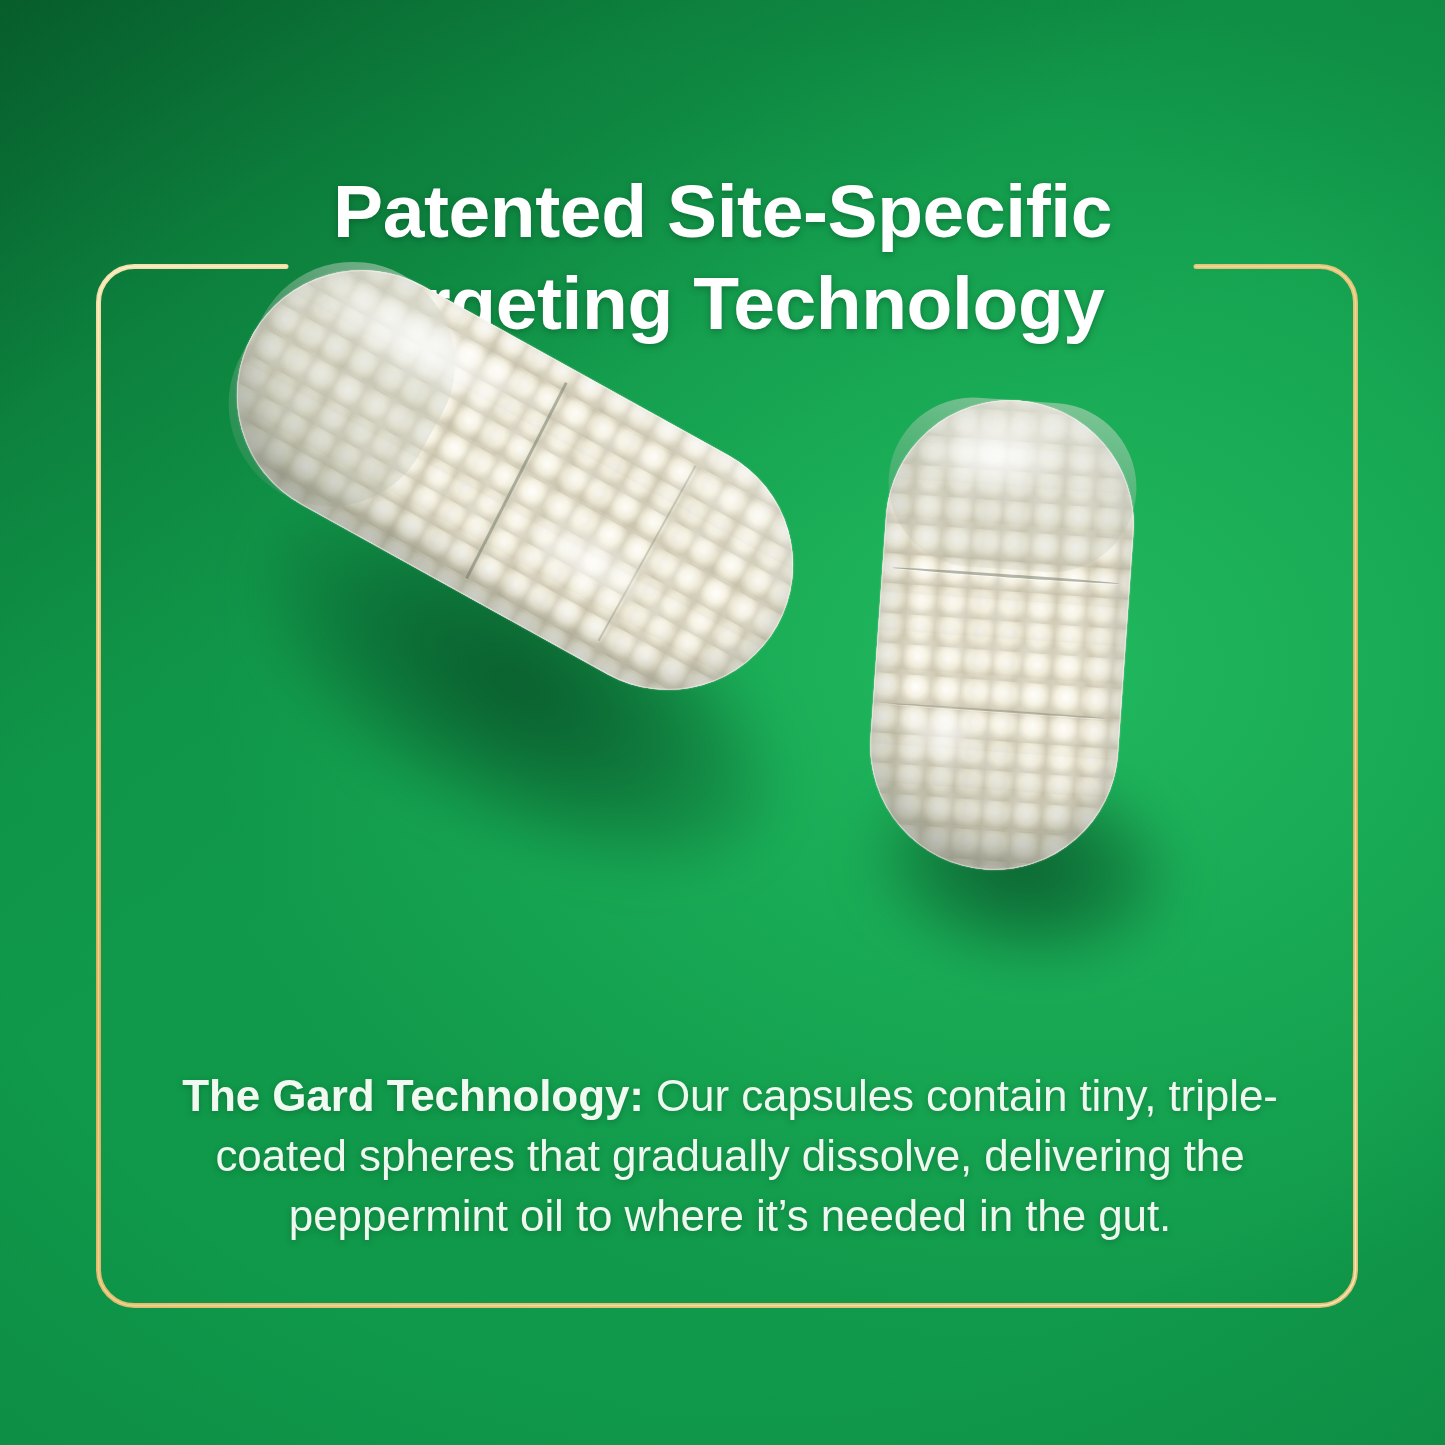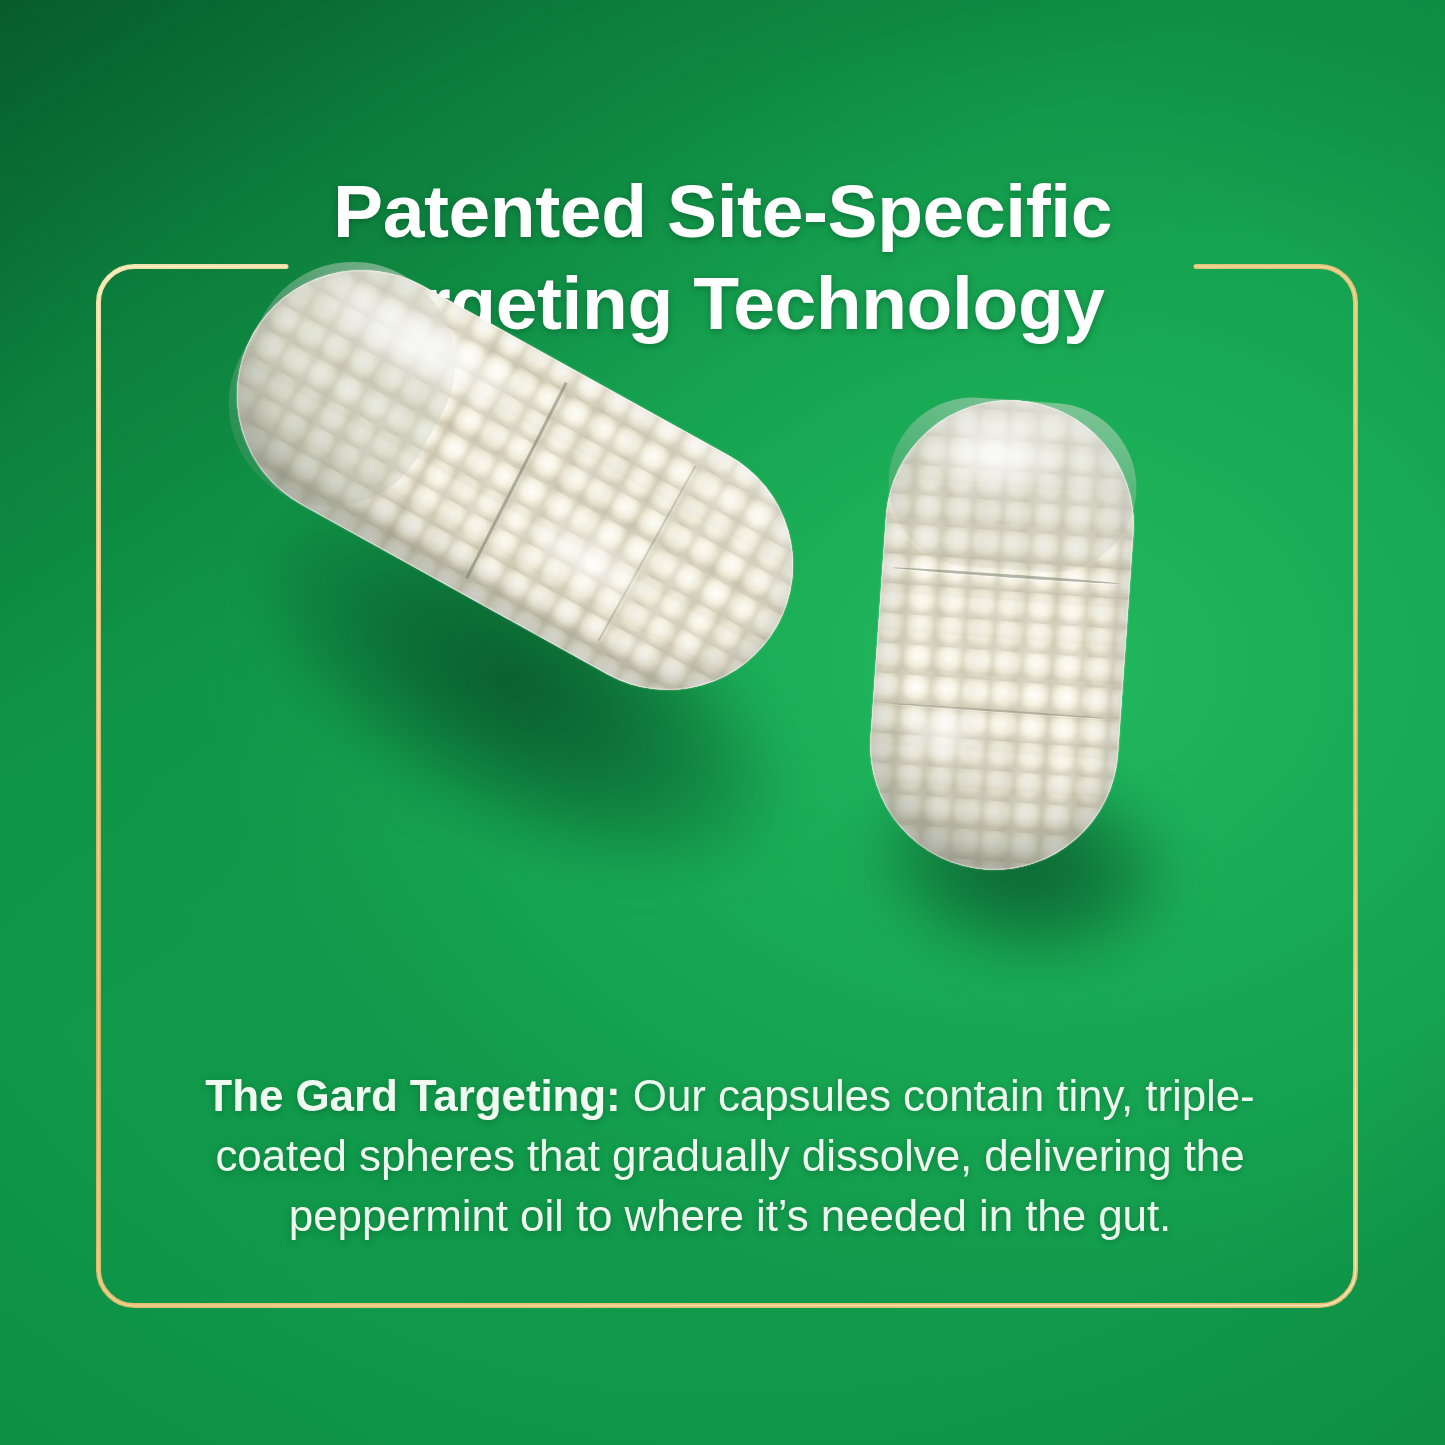--- a/index.html
+++ b/index.html
@@ -282,15 +282,15 @@
       <div class="cap-tip" style="left:0;top:0;width:100%;height:36%;"></div>
       <div class="joint" style="left:4%;top:37%;width:92%;height:3px;border-radius:50%;"></div>
       <div class="joint" style="left:6%;top:66%;width:88%;height:2px;border-radius:50%;opacity:.75;"></div>
       <div class="shell"></div>
       <div class="shell-sheen" style="left:16%;top:4%;width:52%;height:16%;"></div>
       <div class="shell-sheen" style="left:14%;top:66%;width:30%;height:12%;opacity:.85;"></div>
       <div class="rim"></div>
     </div>
   </div>
 
-  <p class="body-copy"><span class="lead">The Gard Targeting:</span><span> Our capsules contain tiny, triple-coated spheres that gradually dissolve, delivering the peppermint oil to where it’s needed in the gut.</span></p>
+  <p class="body-copy"><span class="lead">The Gard Technology:</span><span> Our capsules contain tiny, triple-coated spheres that gradually dissolve, delivering the peppermint oil to where it’s needed in the gut.</span></p>
 
 </div>
 
 </body></html>

